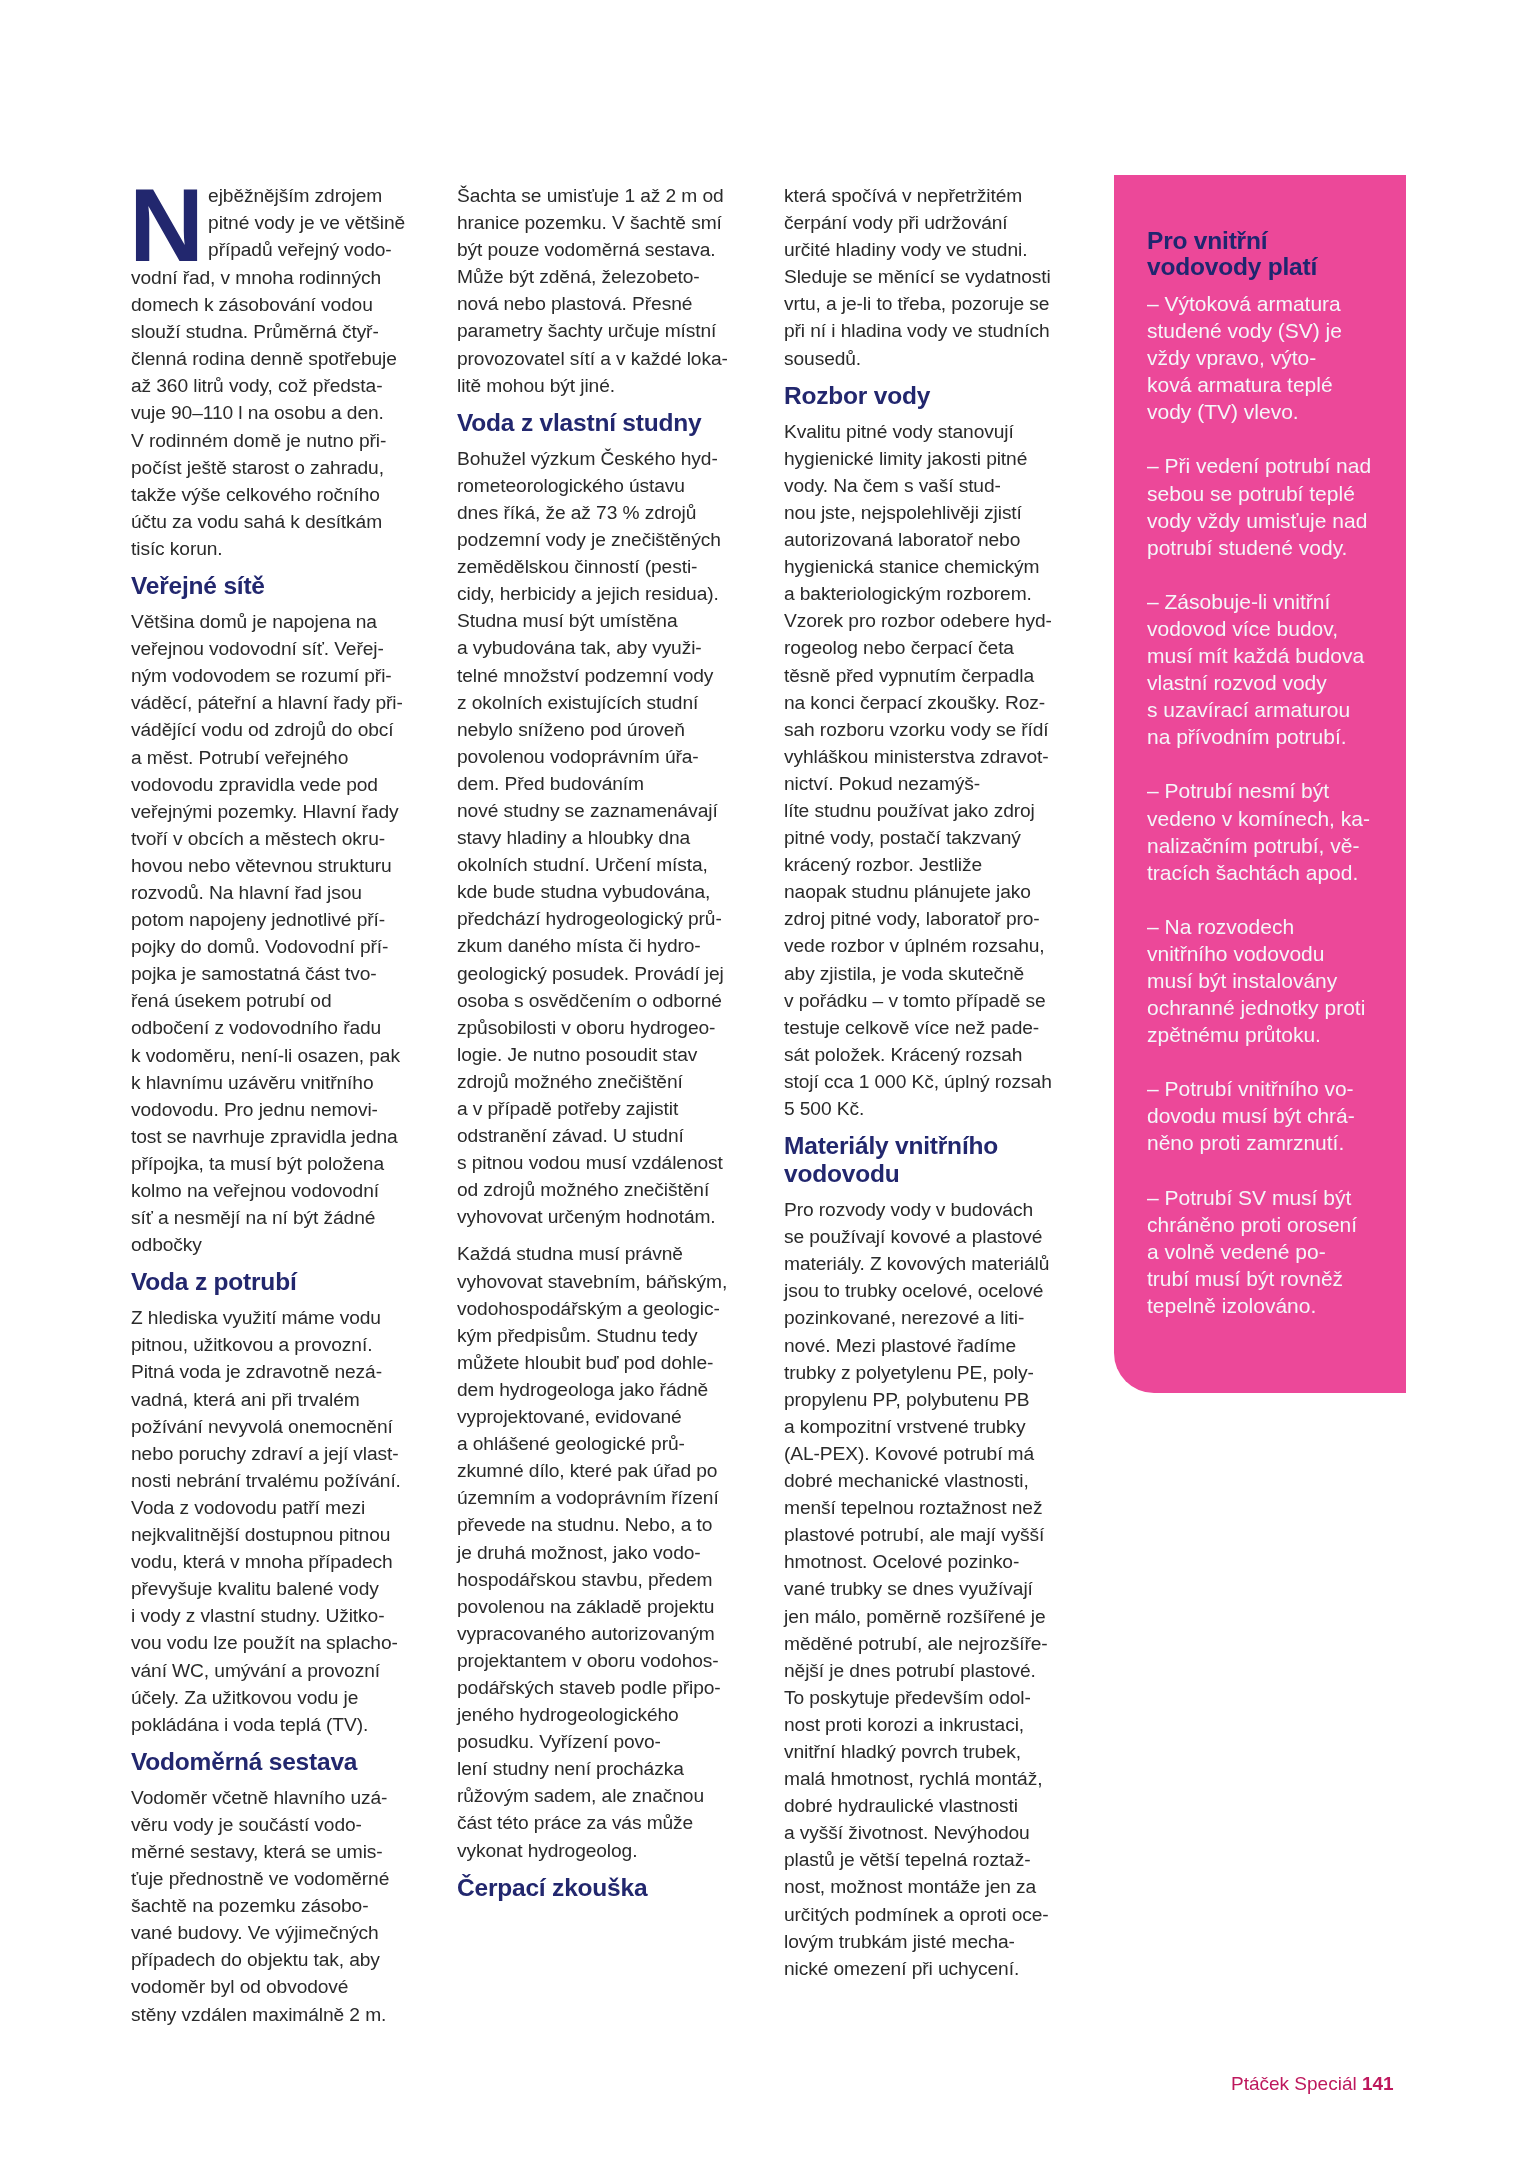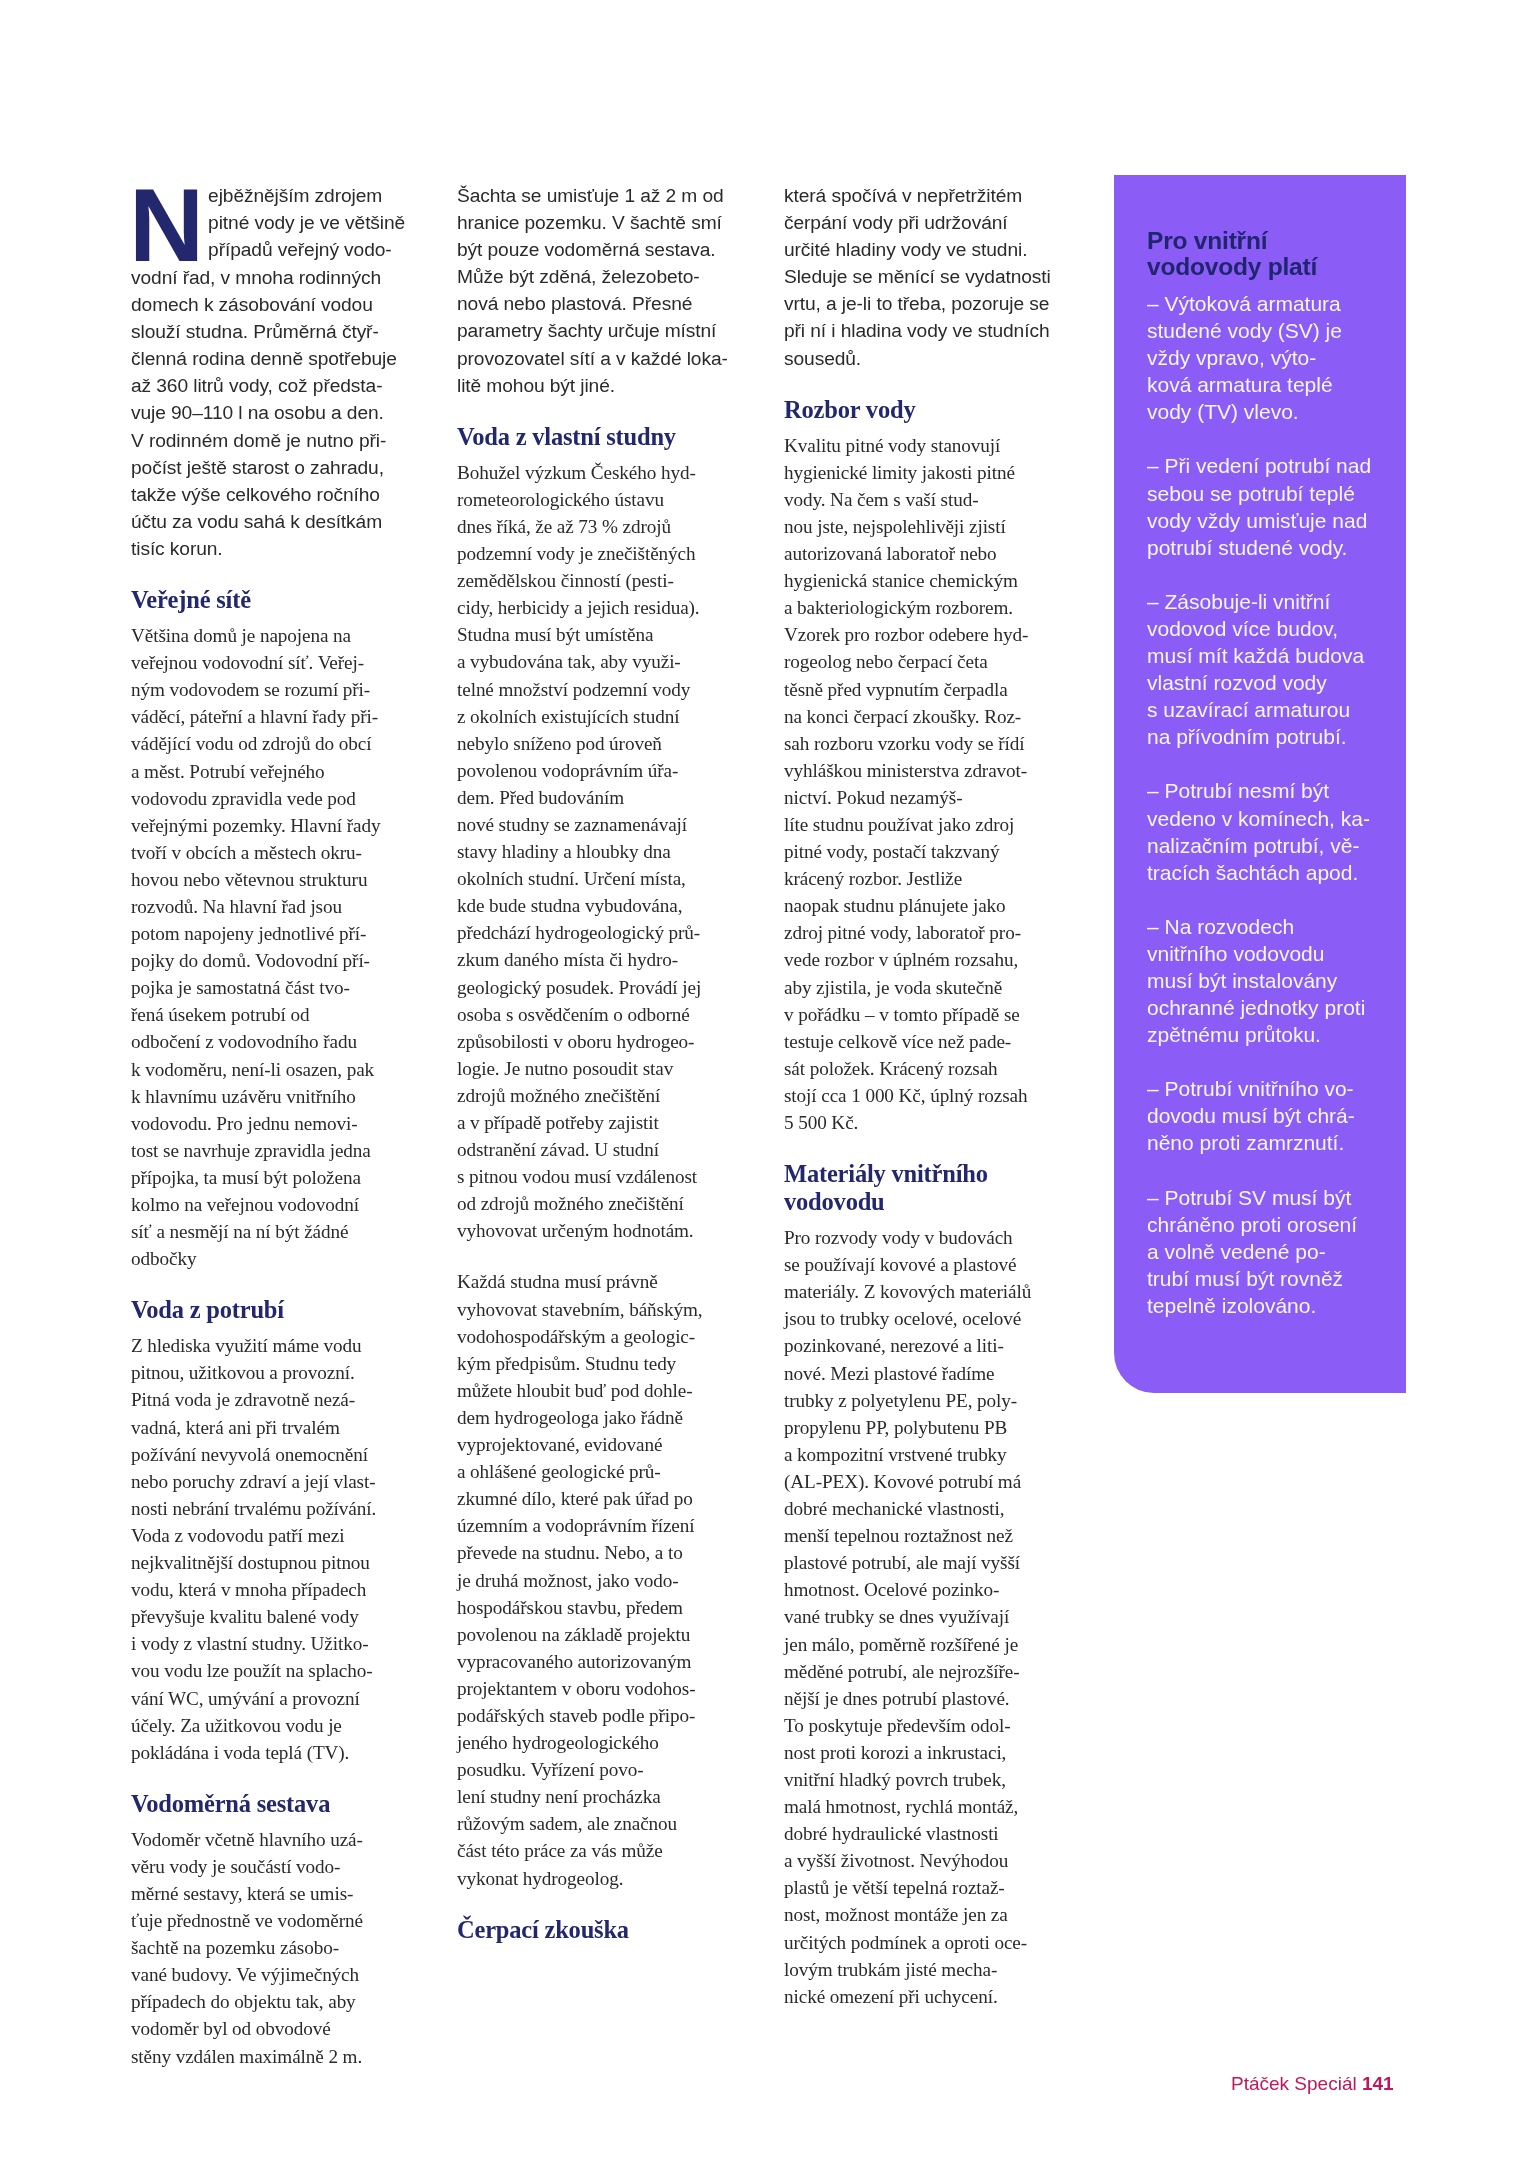--- a/index.html
+++ b/index.html
@@ -12,32 +12,32 @@
       font-size: 19.2px; line-height: 27.1px; letter-spacing: -0.1px;
     }
     #col1 { left: 131px; }
     #col2 { left: 457px; }
     #col3 { left: 784px; }
     .line { display: block; white-space: nowrap; }
     h2 {
       margin: 0; color: #22276e; font-weight: bold;
       font-size: 24.5px; line-height: 28px; letter-spacing: -0.2px;
     }
-    .sec { margin-top: 24px; font-family: Liberation Serif, serif; }
+    .sec { margin-top: 10px; }
     .sec h2 { margin-bottom: 8px; }
     .dropcap-wrap { position: relative; }
     .dropcap {
       float: left; font-weight: bold; color: #22276e;
       font-size: 104px; line-height: 78px; height: 78px;
       margin: 4px 6px 0 -2px; letter-spacing: -2px;
       font-family: "Liberation Sans", sans-serif;
     }
     .sidebar {
       position: absolute; left: 1114px; top: 175px; width: 292px; height: 1218px;
-      background: #8b5cf6; border-bottom-left-radius: 40px;
+      background: #ec4899; border-bottom-left-radius: 40px;
     }
     .sidebar h2 {
       position: absolute; left: 33px; top: 53px; width: 240px;
       color: #1f266f; font-size: 24.5px; line-height: 26px;
     }
     .sidebar .items {
       position: absolute; left: 33px; top: 115px; width: 250px;
       color: #f4f7fa; font-size: 21px; line-height: 27.1px;
     }
     .sidebar .item { margin-bottom: 27px; }

